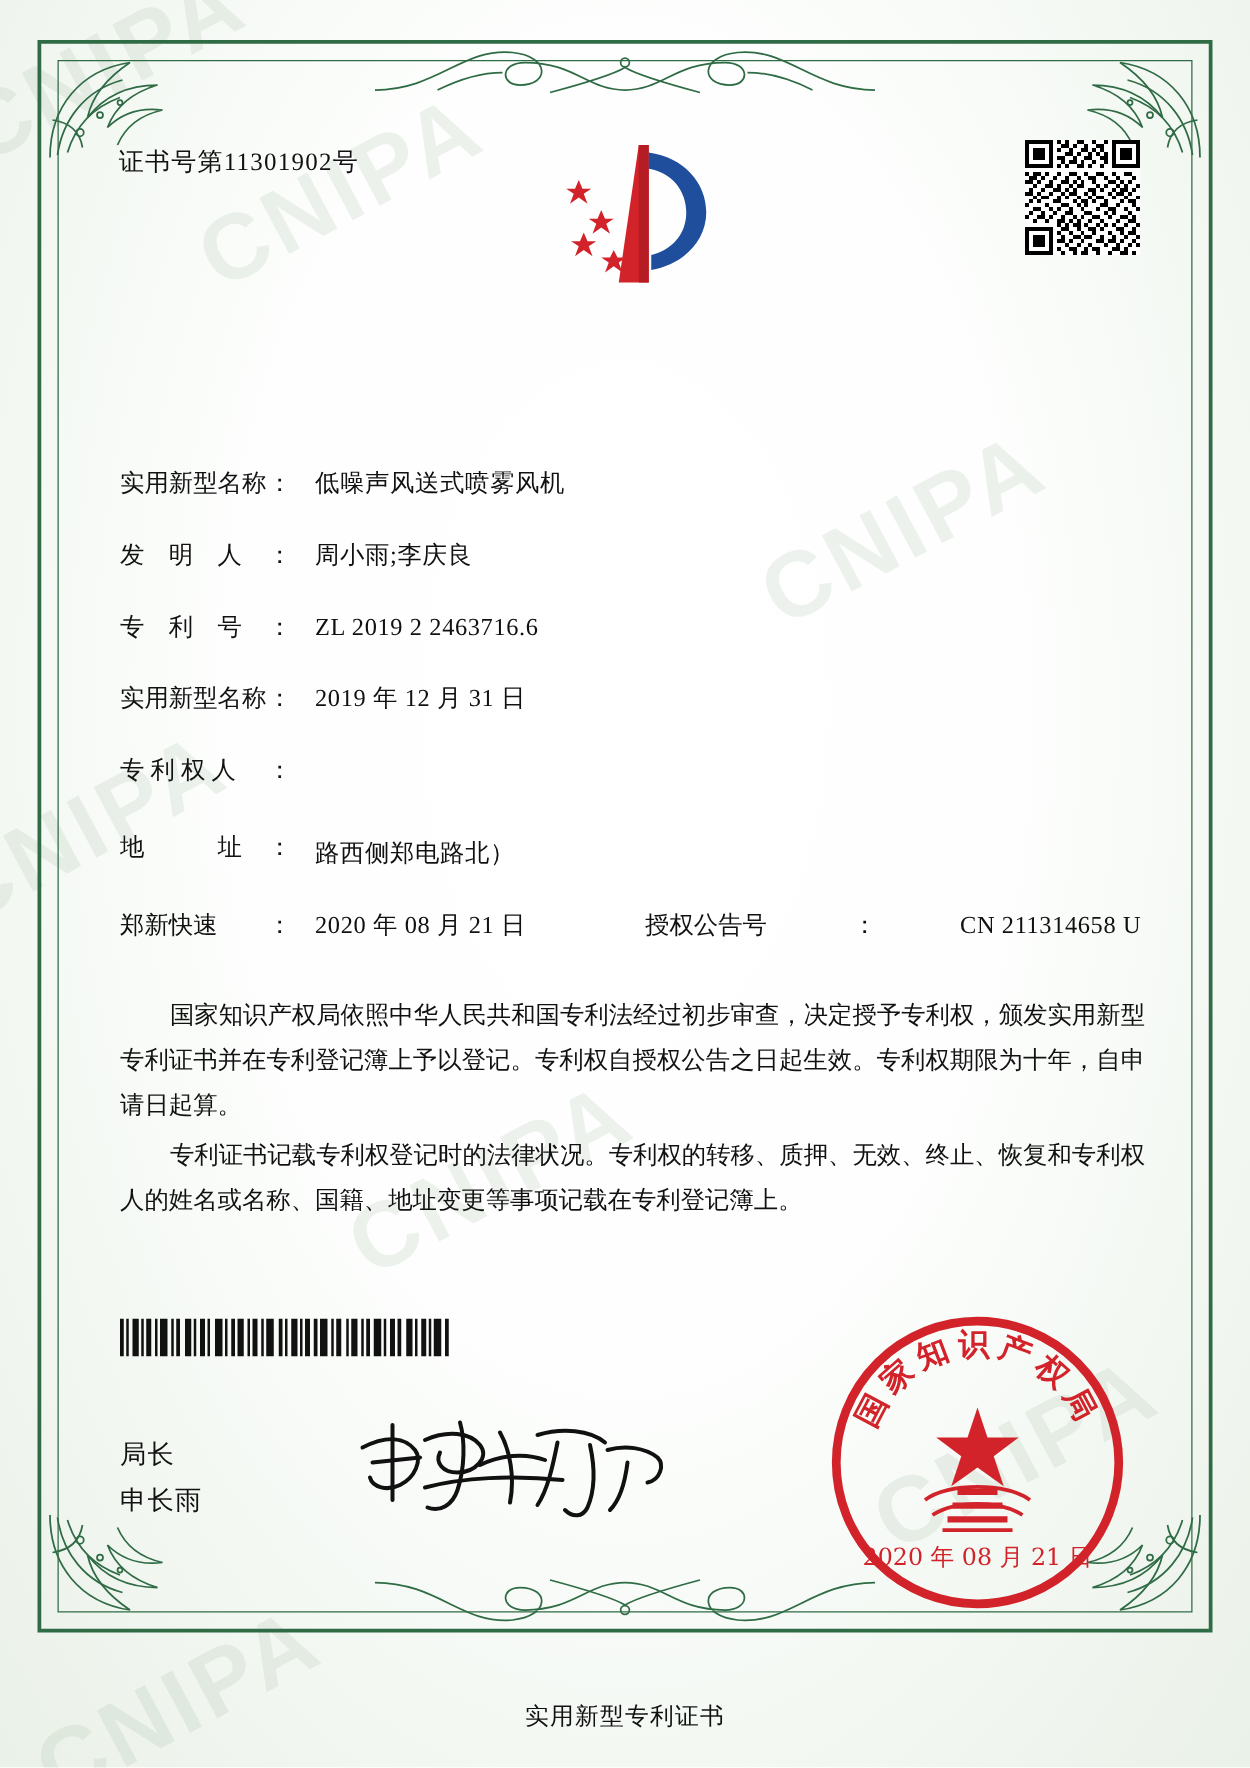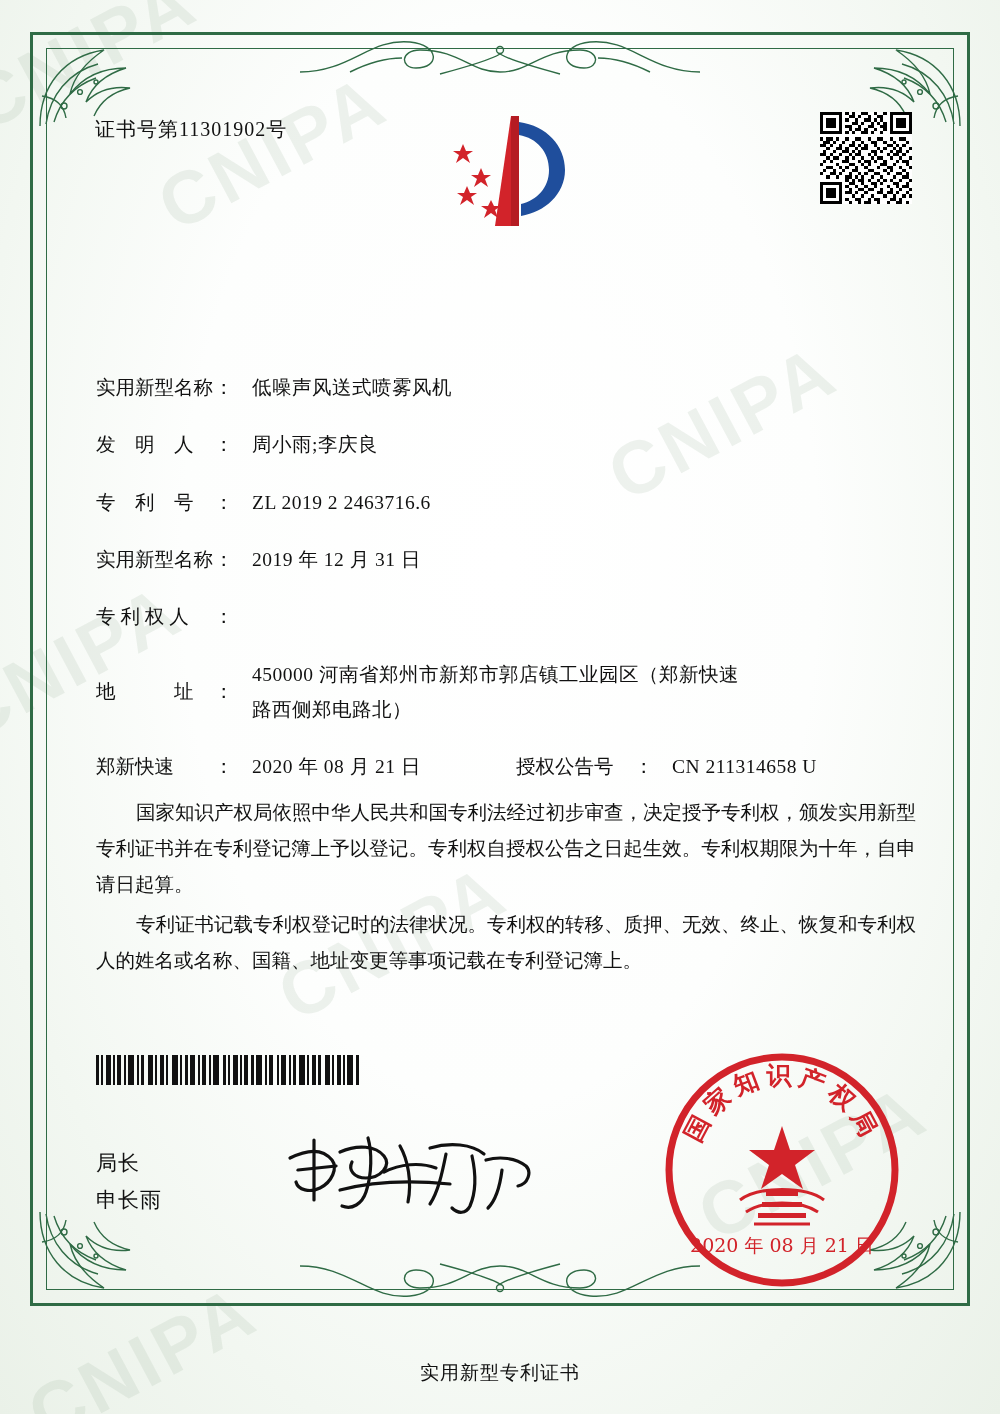--- a/index.html
+++ b/index.html
@@ -133,21 +133,21 @@
     flex: 0 0 118px;
     letter-spacing: 0px;
     white-space: nowrap;
   }
   .field-colon { width: 14px; flex: 0 0 14px; }
   .field-value { flex: 1; letter-spacing: 0.5px; margin-left: 24px; }
   .field-value .line2 { display: block; margin-top: 9px; }
 
   .field-row.dual { margin-bottom: 26px; }
   .dual-left { display: flex; width: 420px; flex: 0 0 420px; }
-  .dual-right { display: flex; flex: 1; }
+  .dual-right { display: flex; flex: 1; gap: 48px; }
   .dual-right .field-label { width: 118px; flex: 0 0 118px; }
 
   .paras {
     position: absolute;
     left: 16px; right: 4px; top: 705px;
     font-size: 19.5px;
     color: #111;
     line-height: 1.85;
     text-align: justify;
   }
@@ -568,21 +568,20 @@
 
       <div class="field-row">
         <span class="field-label">专 利 权 人</span>
         <span class="field-colon">：</span>
       </div>
 
       <div class="field-row">
         <span class="field-label">地　　　址</span>
         <span class="field-colon">：</span>
         <span class="field-value">
-          <span>450000 河南省郑州市新郑市郭店镇工业园区（郑新快速</span>
           <span class="line2">路西侧郑电路北）</span>
         </span>
       </div>
 
       <div class="field-row dual">
         <span class="dual-left">
           <span class="field-label">郑新快速</span>
           <span class="field-colon">：</span>
           <span class="field-value">2020 年 08 月 21 日</span>
         </span>

